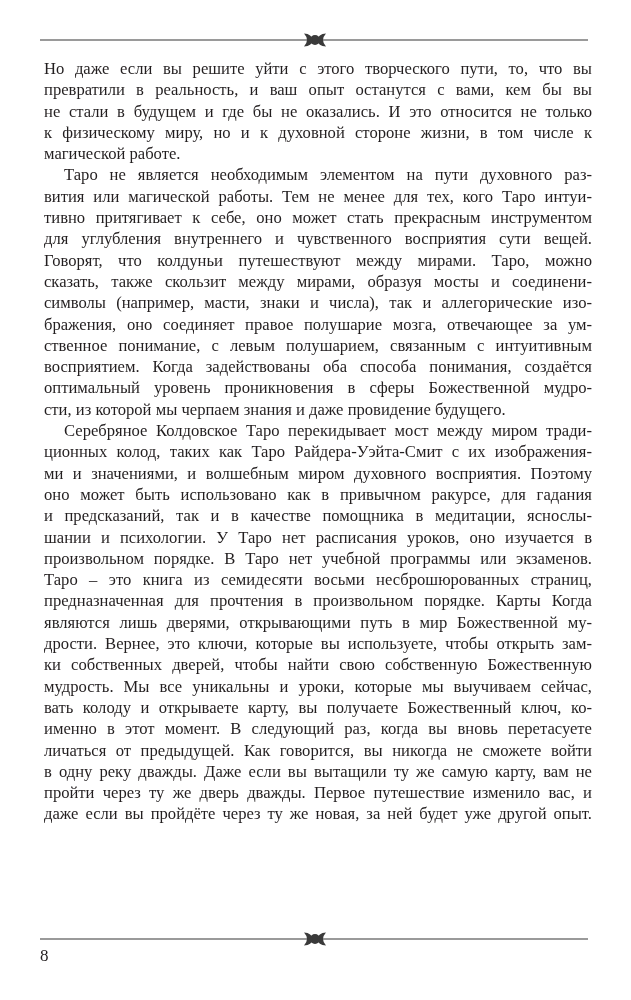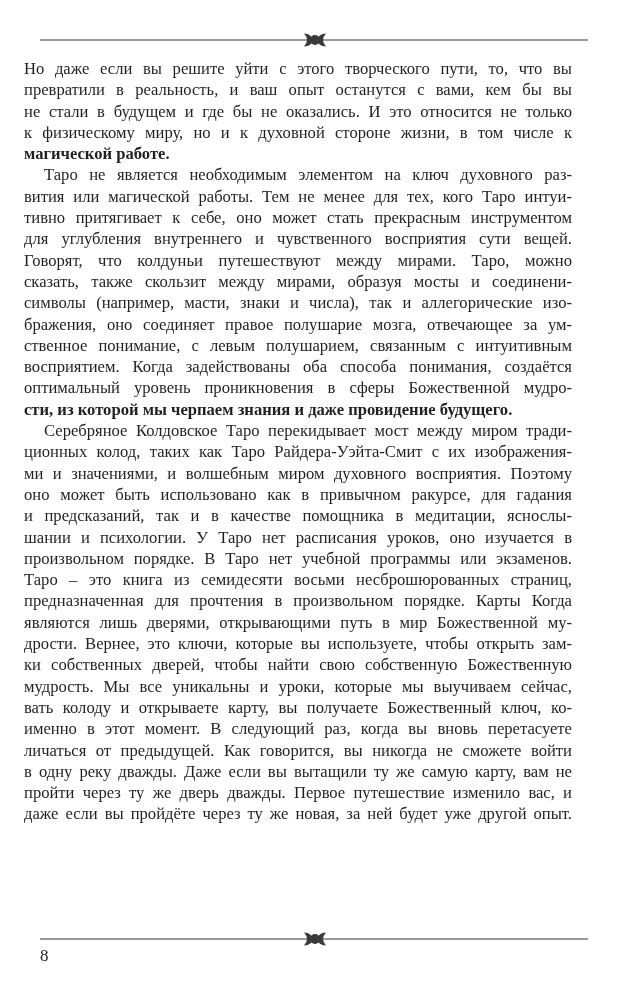--- a/index.html
+++ b/index.html
@@ -29,21 +29,21 @@
       width: 24px;
       height: 14px;
       left: 303px;
     }
     .ornament-top { top: 33px; }
     .ornament-bottom { top: 932px; }
     .ornament svg { display: block; }
 
     .text-block {
       position: absolute;
-      left: 24px;
+      left: 44px;
       top: 58px;
       width: 548px;
     }
     .line {
       display: block;
       height: 21.3px;
       line-height: 21.3px;
       font-size: 16.6px;
       text-align: justify;
       text-align-last: justify;
@@ -52,21 +52,21 @@
     }
     .line.indent { padding-left: 20px; }
     .line.last { text-align-last: left; }
     .line-inner {
       display: inline-block;
       width: 100%;
       text-align: justify;
       text-align-last: justify;
       white-space: normal;
     }
-    .line.last .line-inner { text-align-last: left; font-weight: bold; }
+    .line.last .line-inner { text-align-last: left; }
 
     .page-number {
       position: absolute;
       left: 40px;
       top: 946px;
       font-size: 17px;
       line-height: 20px;
       color: #231f20;
     }
   </style>
@@ -86,21 +86,21 @@
 
   <div>
     <span class="line"><span class="line-inner">Но даже если вы решите уйти с этого творческого пути, то, что вы</span></span>
     <span class="line"><span class="line-inner">превратили в реальность, и ваш опыт останутся с вами, кем бы вы</span></span>
     <span class="line"><span class="line-inner">не стали в будущем и где бы не оказались. И это относится не только</span></span>
     <span class="line"><span class="line-inner">к физическому миру, но и к духовной стороне жизни, в том числе к</span></span>
     <span class="line last"><span class="line-inner">магической работе.</span></span>
   </div>
 
   <div>
-    <span class="line indent"><span class="line-inner">Таро не является необходимым элементом на ключ духовного раз-</span></span>
+    <span class="line indent"><span class="line-inner">Таро не является необходимым элементом на пути духовного раз-</span></span>
     <span class="line"><span class="line-inner">вития или магической работы. Тем не менее для тех, кого Таро интуи-</span></span>
     <span class="line"><span class="line-inner">тивно притягивает к себе, оно может стать прекрасным инструментом</span></span>
     <span class="line"><span class="line-inner">для углубления внутреннего и чувственного восприятия сути вещей.</span></span>
     <span class="line"><span class="line-inner">Говорят, что колдуньи путешествуют между мирами. Таро, можно</span></span>
     <span class="line"><span class="line-inner">сказать, также скользит между мирами, образуя мосты и соединени-</span></span>
     <span class="line"><span class="line-inner">символы (например, масти, знаки и числа), так и аллегорические изо-</span></span>
     <span class="line"><span class="line-inner">бражения, оно соединяет правое полушарие мозга, отвечающее за ум-</span></span>
     <span class="line"><span class="line-inner">ственное понимание, с левым полушарием, связанным с интуитивным</span></span>
     <span class="line"><span class="line-inner">восприятием. Когда задействованы оба способа понимания, создаётся</span></span>
     <span class="line"><span class="line-inner">оптимальный уровень проникновения в сферы Божественной мудро-</span></span>

